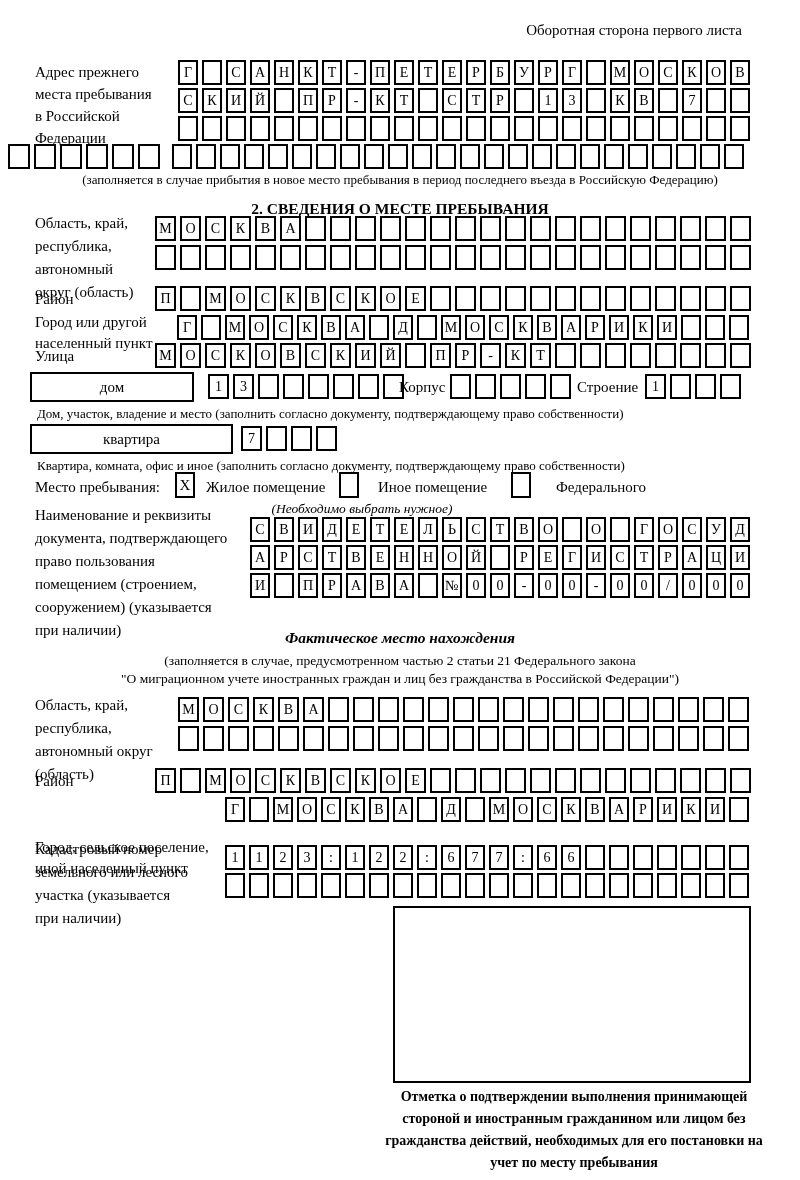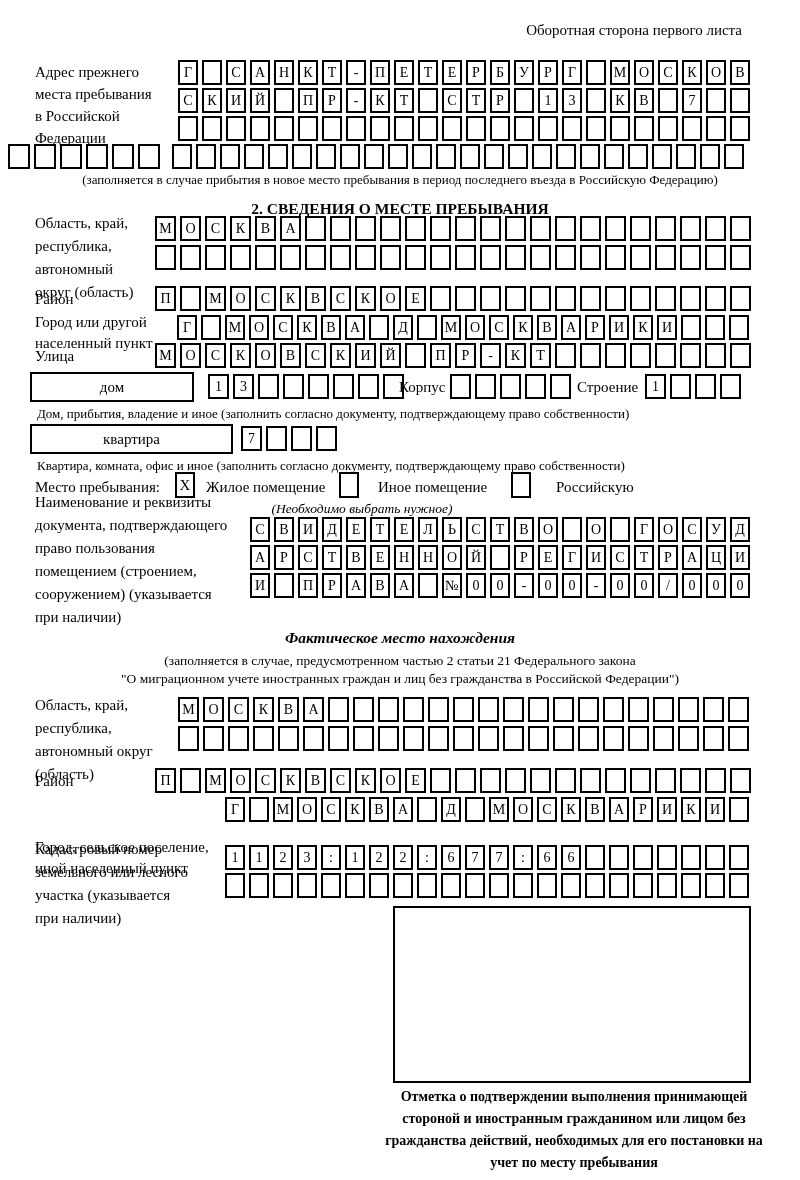--- a/index.html
+++ b/index.html
@@ -320,41 +320,41 @@
       <span class="cell"></span>
       <span class="cell"></span>
     </div>
   <div class="abs label" style="left:577px; top:376px;">Строение</div>
   <div class="row p25" style="left:645px; top:374px;">
       <span class="cell">1</span>
       <span class="cell"></span>
       <span class="cell"></span>
       <span class="cell"></span>
     </div>
-  <div class="abs caption" style="left:37px; top:406px;">Дом, прибытия, владение и иное (заполнить согласно документу, подтверждающему право собственности)</div>
+  <div class="abs caption" style="left:37px; top:406px;">Дом, участок, владение и место (заполнить согласно документу, подтверждающему право собственности)</div>
 
   <div class="widebox" style="left:30px; top:424px; width:203px;">квартира</div>
   <div class="row p25" style="left:241px; top:426px;">
       <span class="cell">7</span>
       <span class="cell"></span>
       <span class="cell"></span>
       <span class="cell"></span>
     </div>
   <div class="abs caption" style="left:37px; top:458px;">Квартира, комната, офис и иное (заполнить согласно документу, подтверждающему право собственности)</div>
 
   <div class="abs label" style="left:35px; top:476px;">Место пребывания:</div>
   <div class="checkbox" style="left:175px; top:472px;">X</div>
   <div class="abs label" style="left:206px; top:476px;">Жилое помещение</div>
   <div class="checkbox" style="left:339px; top:472px;"></div>
   <div class="abs label" style="left:378px; top:476px;">Иное помещение</div>
   <div class="checkbox" style="left:511px; top:472px;"></div>
-  <div class="abs label" style="left:556px; top:476px;">Российскую</div>
+  <div class="abs label" style="left:556px; top:476px;">Федерального</div>
   <div class="abs" style="left:192px; top:501px; width:340px; text-align:center; font-size:13.5px;font-style:italic;">(Необходимо выбрать нужное)</div>
 
-  <div class="abs label lh23" style="left:35px; top:491px;">Наименование и реквизиты
+  <div class="abs label lh23" style="left:35px; top:504px;">Наименование и реквизиты
 документа, подтверждающего
 право пользования
 помещением (строением,
 сооружением) (указывается
 при наличии)</div>
   <div class="row" style="left:250px; top:517px;">
       <span class="cell">С</span>
       <span class="cell">В</span>
       <span class="cell">И</span>
       <span class="cell">Д</span>

